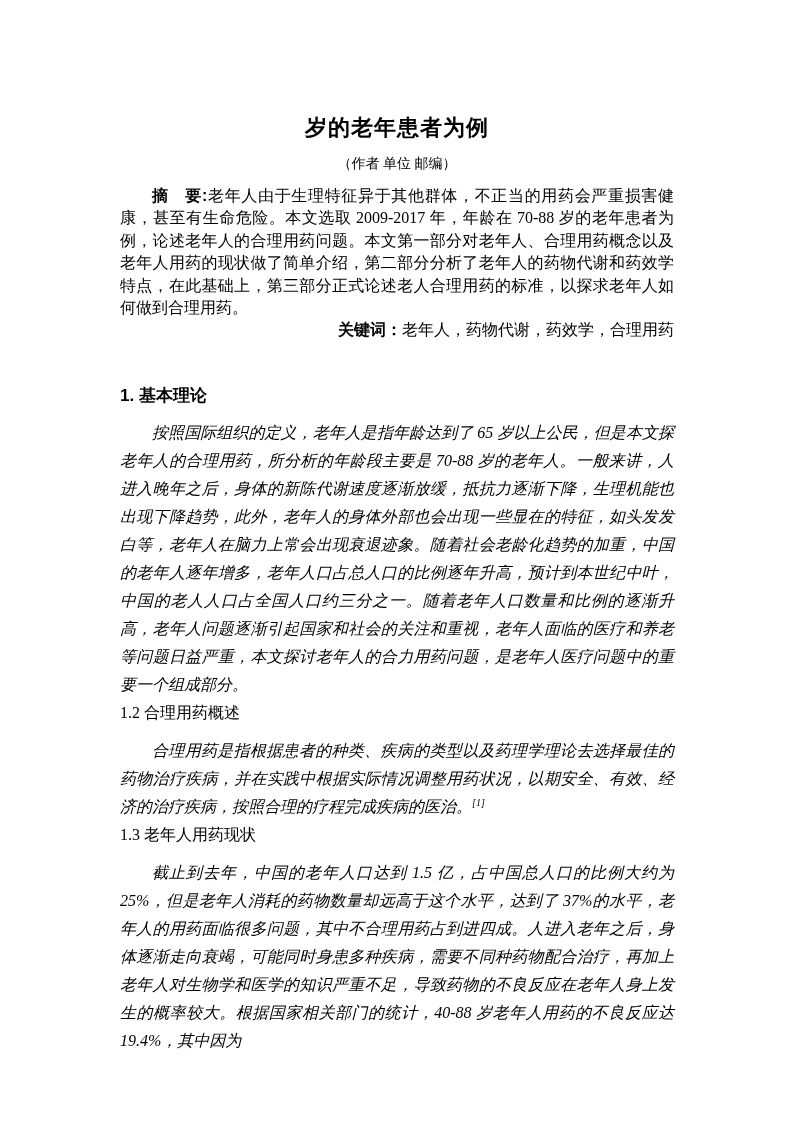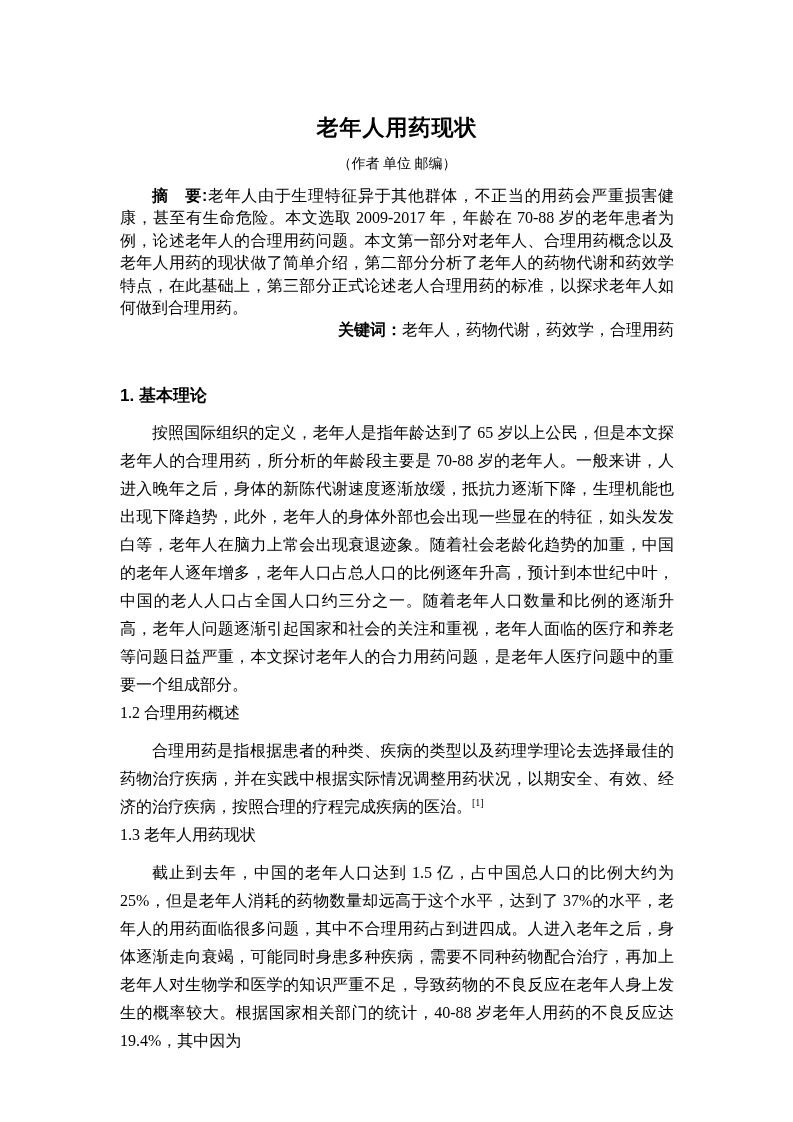--- a/index.html
+++ b/index.html
@@ -65,33 +65,34 @@
     font-weight: normal;
     line-height: 28px;
     margin: 0;
   }
   .body-para {
     font-size: 16px;
     line-height: 28px;
     text-align: justify;
     text-indent: 32px;
     margin: 10px 0 0 0;
+    font-style: italic;
   }
   .citation {
     font-size: 10px;
     line-height: 0;
     vertical-align: super;
   }
 </style>
 </head>
 <body>
 
 <div class="page">
 
-  <h1 class="doc-title">老年人用药现状</h1>
+  <h1 class="doc-title">岁的老年患者为例</h1>
 
   <p class="author-line">（作者 单位 邮编）</p>
 
   <p class="abstract"><span class="bold-label">摘　要:</span><span>老年人由于生理特征异于其他群体，不正当的用药会严重损害健康，甚至有生命危险。本文选取 2009-2017 年，年龄在 70-88 岁的老年患者为例，论述老年人的合理用药问题。本文第一部分对老年人、合理用药概念以及老年人用药的现状做了简单介绍，第二部分分析了老年人的药物代谢和药效学特点，在此基础上，第三部分正式论述老人合理用药的标准，以探求老年人如何做到合理用药。</span></p>
 
   <p class="keywords"><span class="bold-label">关键词：</span><span>老年人，药物代谢，药效学，合理用药</span></p>
 
   <h2 class="sec-heading">1. 基本理论</h2>
 
 

